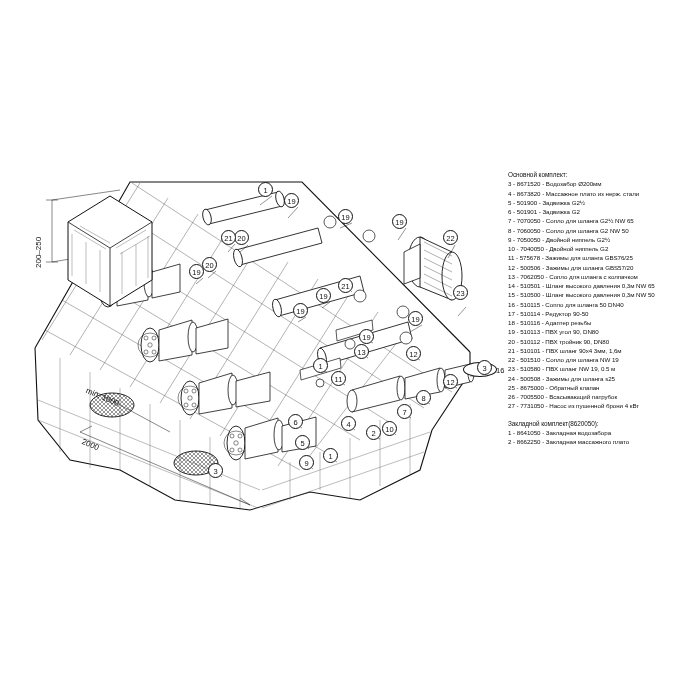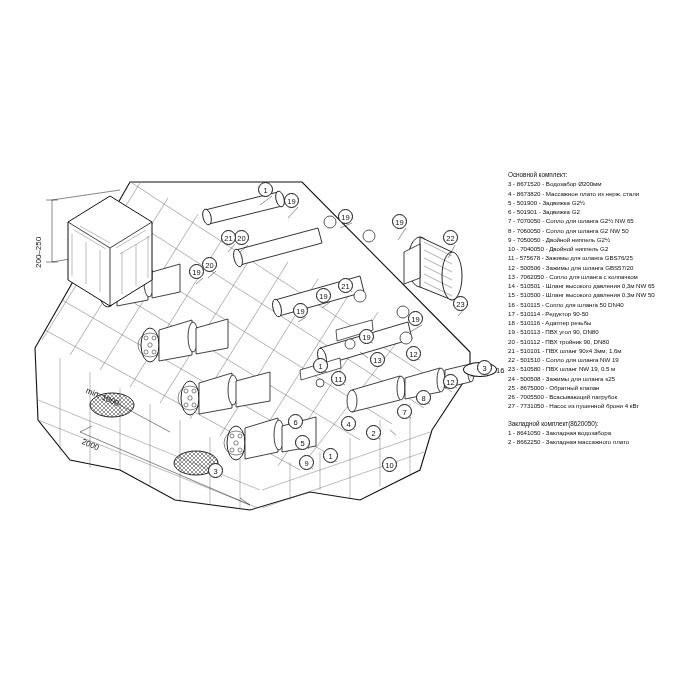--- a/index.html
+++ b/index.html
@@ -332,34 +332,34 @@
   <div class="callout" style="left:392px; top:214px;">19</div>
   <div class="callout" style="left:284px; top:193px;">19</div>
   <div class="callout" style="left:234px; top:230px;">20</div>
   <div class="callout" style="left:221px; top:230px;">21</div>
   <div class="callout" style="left:202px; top:257px;">20</div>
   <div class="callout" style="left:189px; top:264px;">19</div>
   <div class="callout" style="left:338px; top:209px;">19</div>
   <div class="callout" style="left:443px; top:230px;">22</div>
   <div class="callout" style="left:338px; top:278px;">21</div>
   <div class="callout" style="left:316px; top:288px;">19</div>
-  <div class="callout" style="left:453px; top:296px;">23</div>
+  <div class="callout" style="left:453px; top:285px;">23</div>
   <div class="callout" style="left:293px; top:303px;">19</div>
   <div class="callout" style="left:408px; top:311px;">19</div>
   <div class="callout" style="left:359px; top:329px;">19</div>
   <div class="callout" style="left:331px; top:371px;">11</div>
-  <div class="callout" style="left:354px; top:352px;margin-left:16px;">13</div>
+  <div class="callout" style="left:354px; top:344px;">13</div>
   <div class="callout" style="left:313px; top:358px;">1</div>
   <div class="callout" style="left:406px; top:346px;">12</div>
   <div class="callout" style="left:443px; top:374px;">12</div>
   <div class="callout" style="left:463px; top:362px;padding-left:32px;">16</div>
   <div class="callout" style="left:477px; top:360px;">3</div>
   <div class="callout" style="left:416px; top:390px;">8</div>
   <div class="callout" style="left:397px; top:404px;">7</div>
-  <div class="callout" style="left:382px; top:421px;margin-top:36px;">10</div>
+  <div class="callout" style="left:382px; top:421px;">10</div>
   <div class="callout" style="left:366px; top:425px;">2</div>
   <div class="callout" style="left:341px; top:416px;">4</div>
   <div class="callout" style="left:323px; top:448px;">1</div>
   <div class="callout" style="left:299px; top:455px;">9</div>
   <div class="callout" style="left:295px; top:435px;">5</div>
   <div class="callout" style="left:288px; top:414px;">6</div>
   <div class="callout" style="left:208px; top:463px;">3</div>
 
   <div id="legend">
     <div class="legend-title">Основной комплект:</div>

